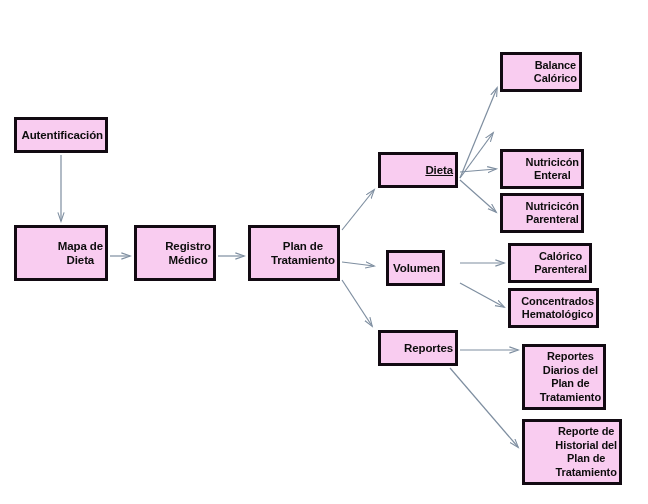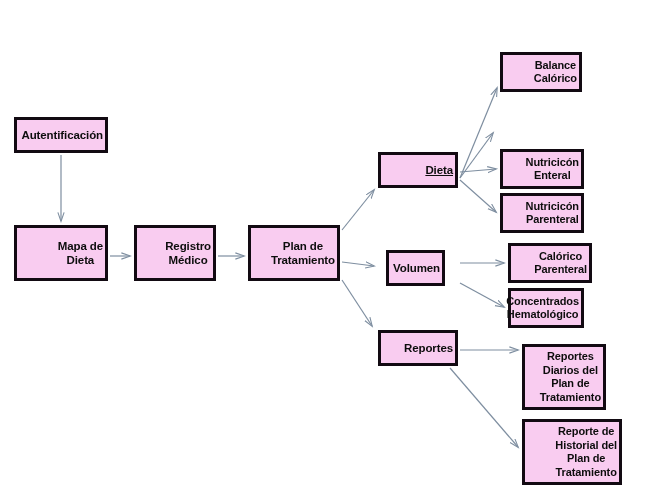--- a/index.html
+++ b/index.html
@@ -108,21 +108,21 @@
 Enteral</span>
   </div>
   <div class="node small" style="left:500px;top:193px;width:84px;height:40px;">
     <span class="lbl">Nutricicón
 Parenteral</span>
   </div>
   <div class="node small" style="left:508px;top:243px;width:84px;height:40px;">
     <span class="lbl">Calórico
 Parenteral</span>
   </div>
-  <div class="node small" style="left:508px;top:288px;width:76px;height:40px;">
+  <div class="node small" style="left:508px;top:288px;width:91px;height:40px;">
     <span class="lbl">Concentrados
 Hematológico</span>
   </div>
   <div class="node small" style="left:522px;top:344px;width:84px;height:66px;">
     <span class="lbl">Reportes
 Diarios del
 Plan de
 Tratamiento</span>
   </div>
   <div class="node small" style="left:522px;top:419px;width:100px;height:66px;">

